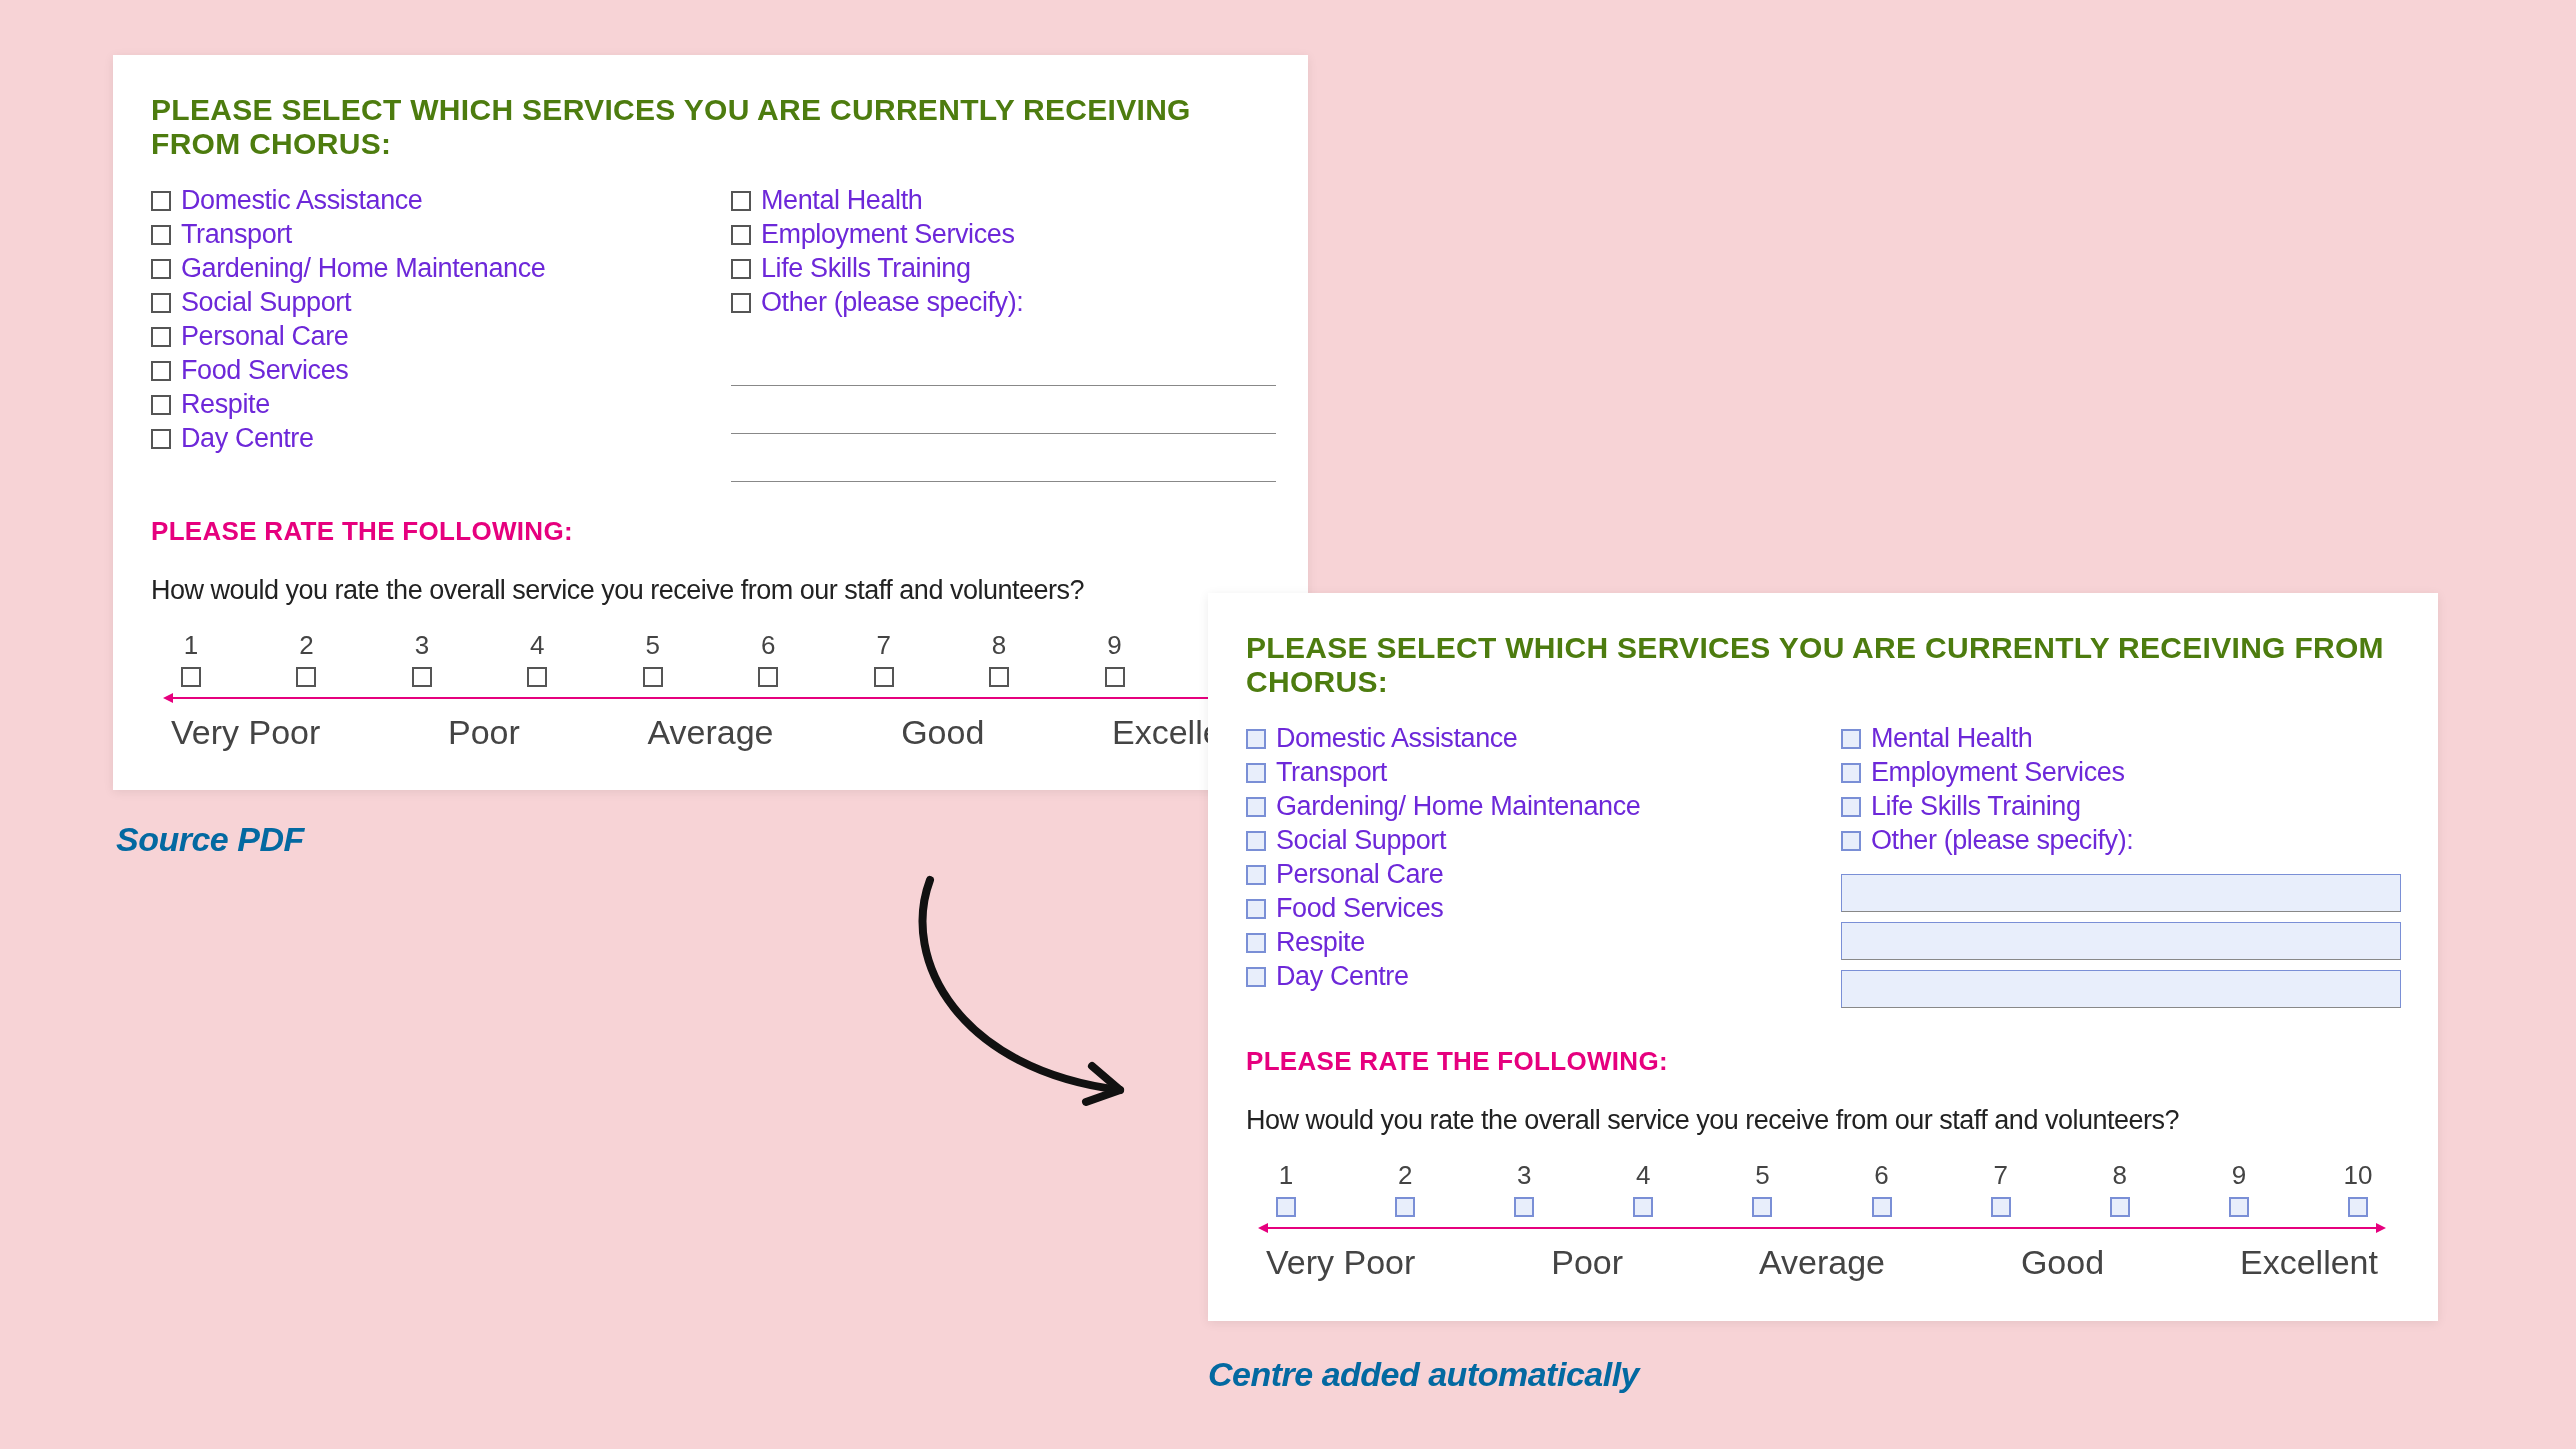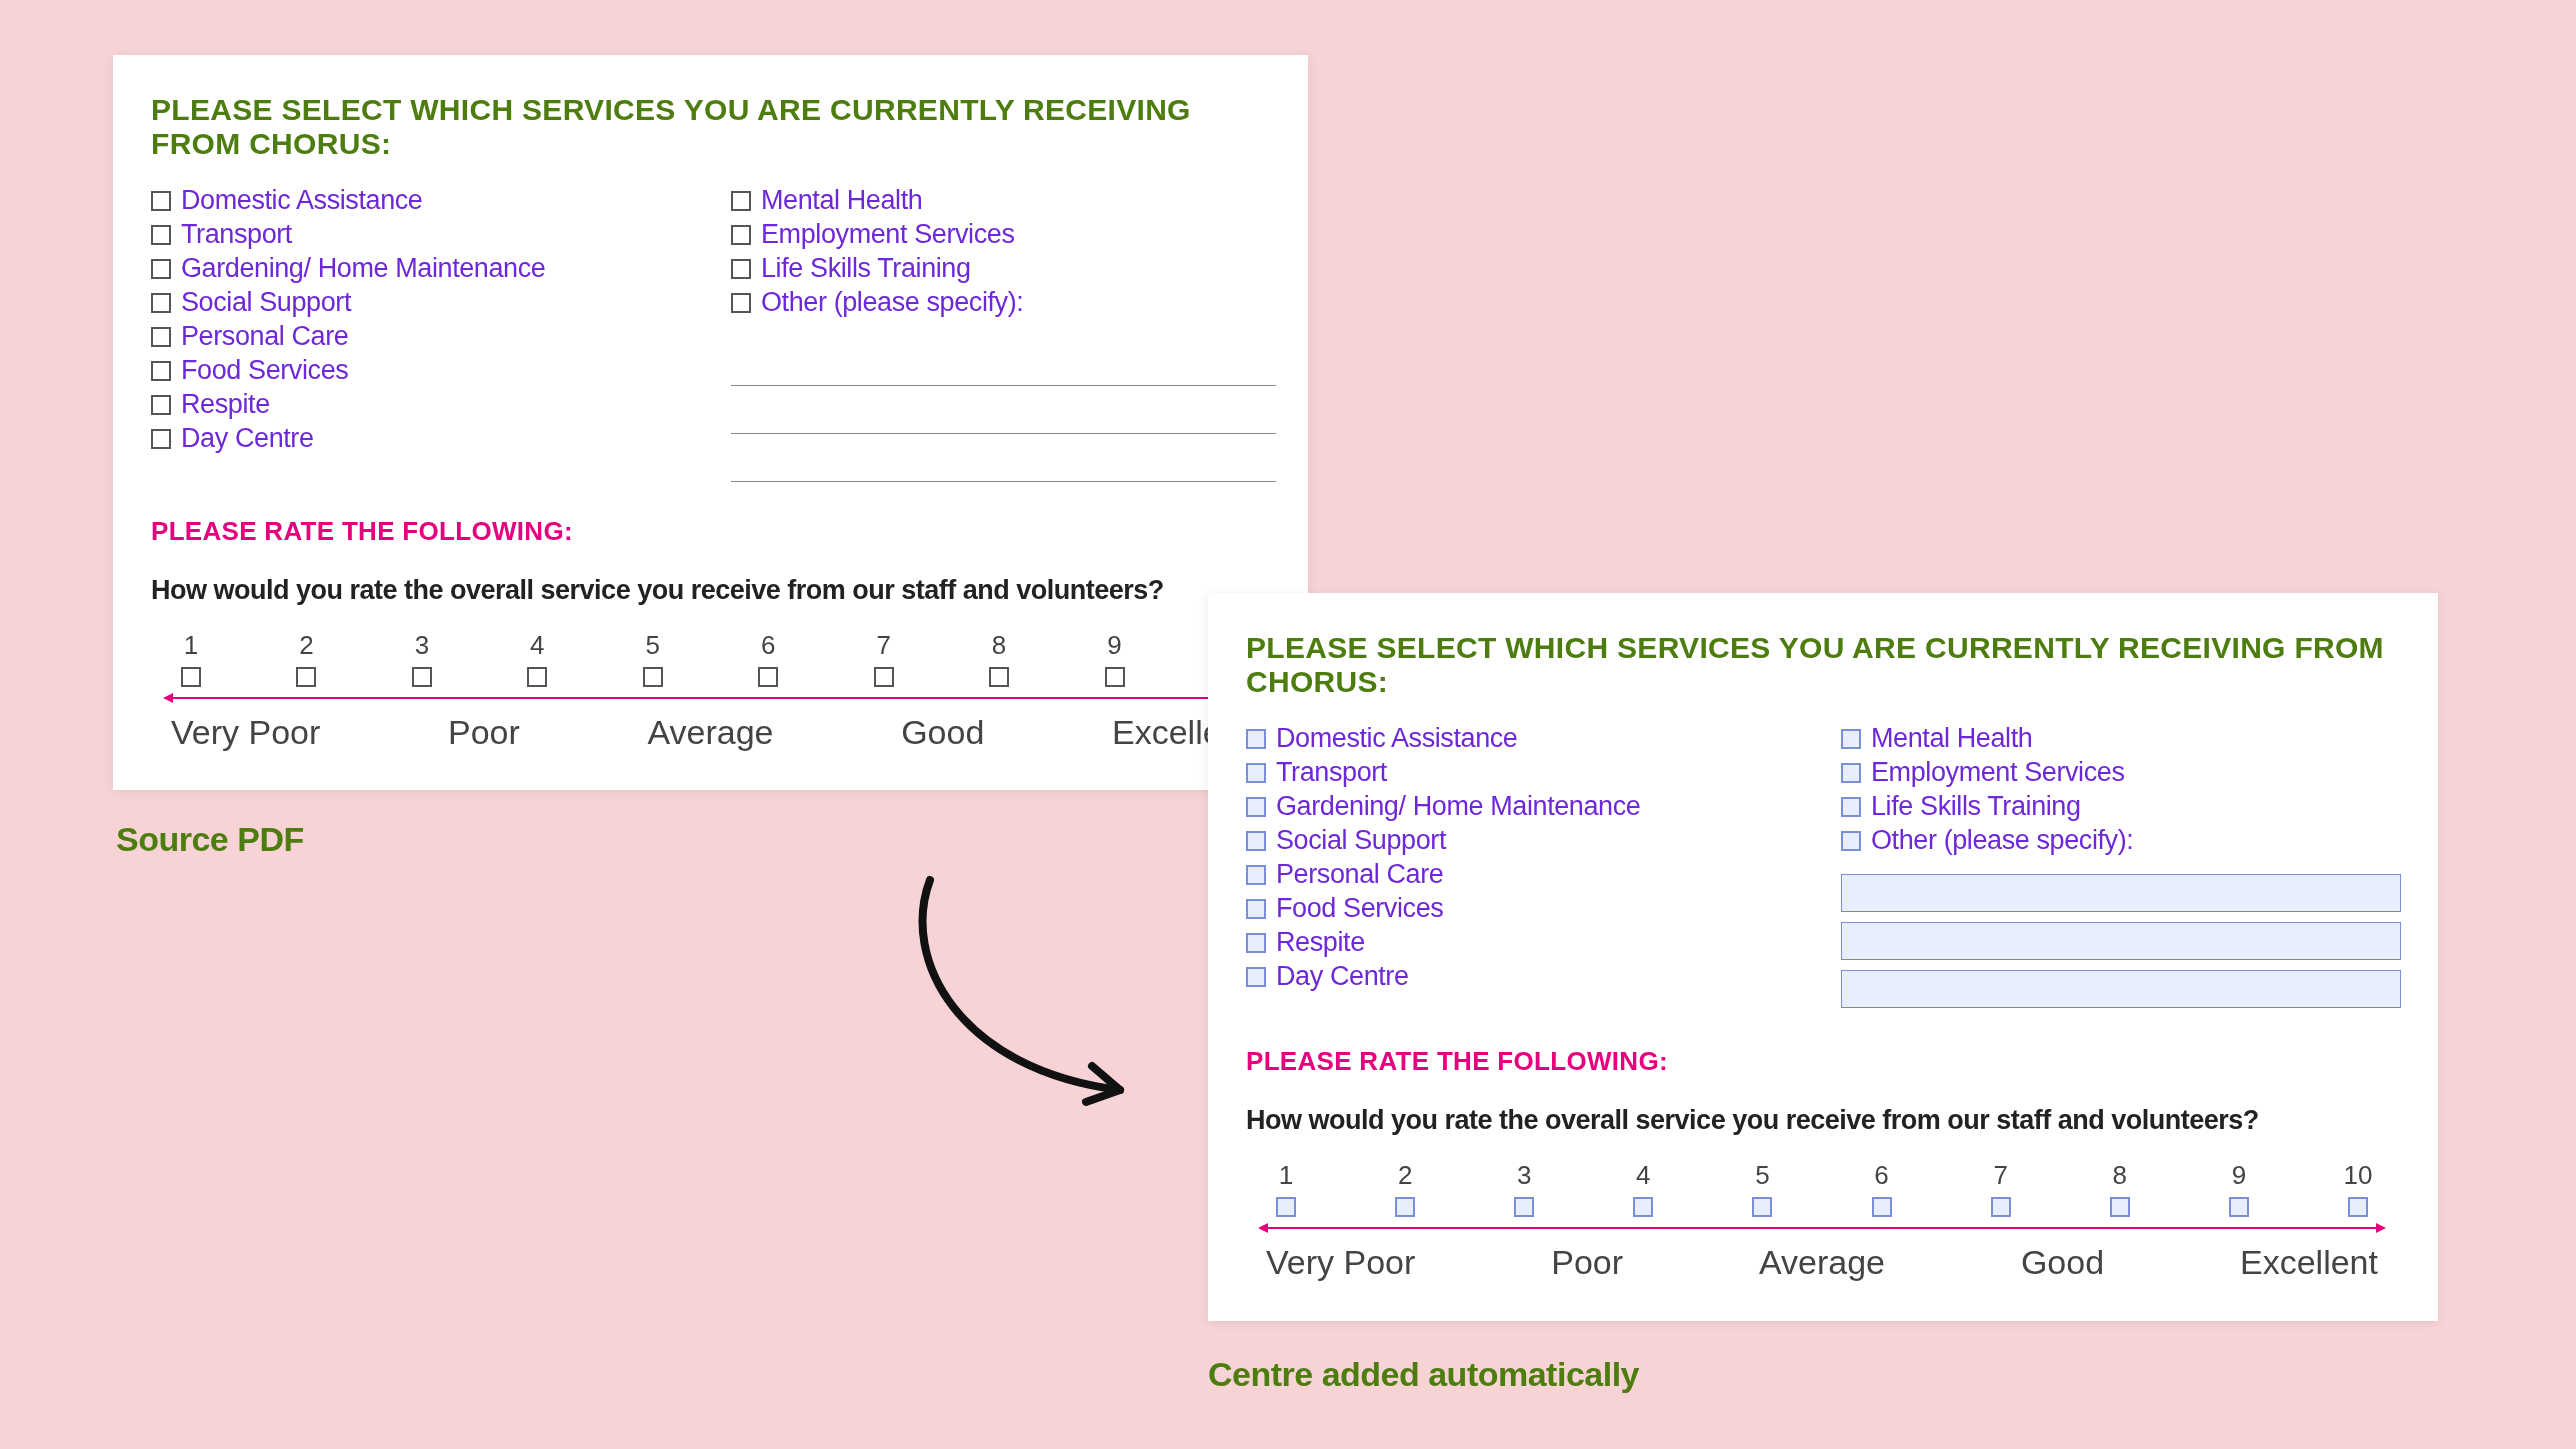--- a/index.html
+++ b/index.html
@@ -94,21 +94,21 @@
   .rate-heading {
     color: #e6007e;
     font-weight: 700;
     font-size: 26px;
     letter-spacing: 0.3px;
     margin-top: 28px;
     margin-bottom: 28px;
   }
   .rate-q {
     font-size: 27px;
-    font-weight: 700;
+    font-weight: 400;
     color: #222;
     letter-spacing: -0.5px;
     margin-bottom: 24px;
   }
 
   .scale-wrap { padding-left: 20px; padding-right: 20px; }
   .scale-nums, .scale-boxes, .scale-labels {
     display: flex;
     justify-content: space-between;
   }
@@ -146,22 +146,23 @@
   .scale-arrow::after  { right: -8px; border-left: 10px solid #e6007e; }
   .scale-labels span {
     font-size: 34px;
     color: #444;
   }
 
   .caption {
     position: absolute;
     font-size: 34px;
     font-weight: 800;
-    color: #4d7c0f;
+    color: #0369a1;
     letter-spacing: -0.5px;
+    font-style: italic;
   }
   .caption-source { left: 116px; top: 820px; }
   .caption-result { left: 1208px; top: 1355px; }
 
   .arrow-svg {
     position: absolute;
     left: 870px;
     top: 870px;
     width: 320px;
     height: 260px;

